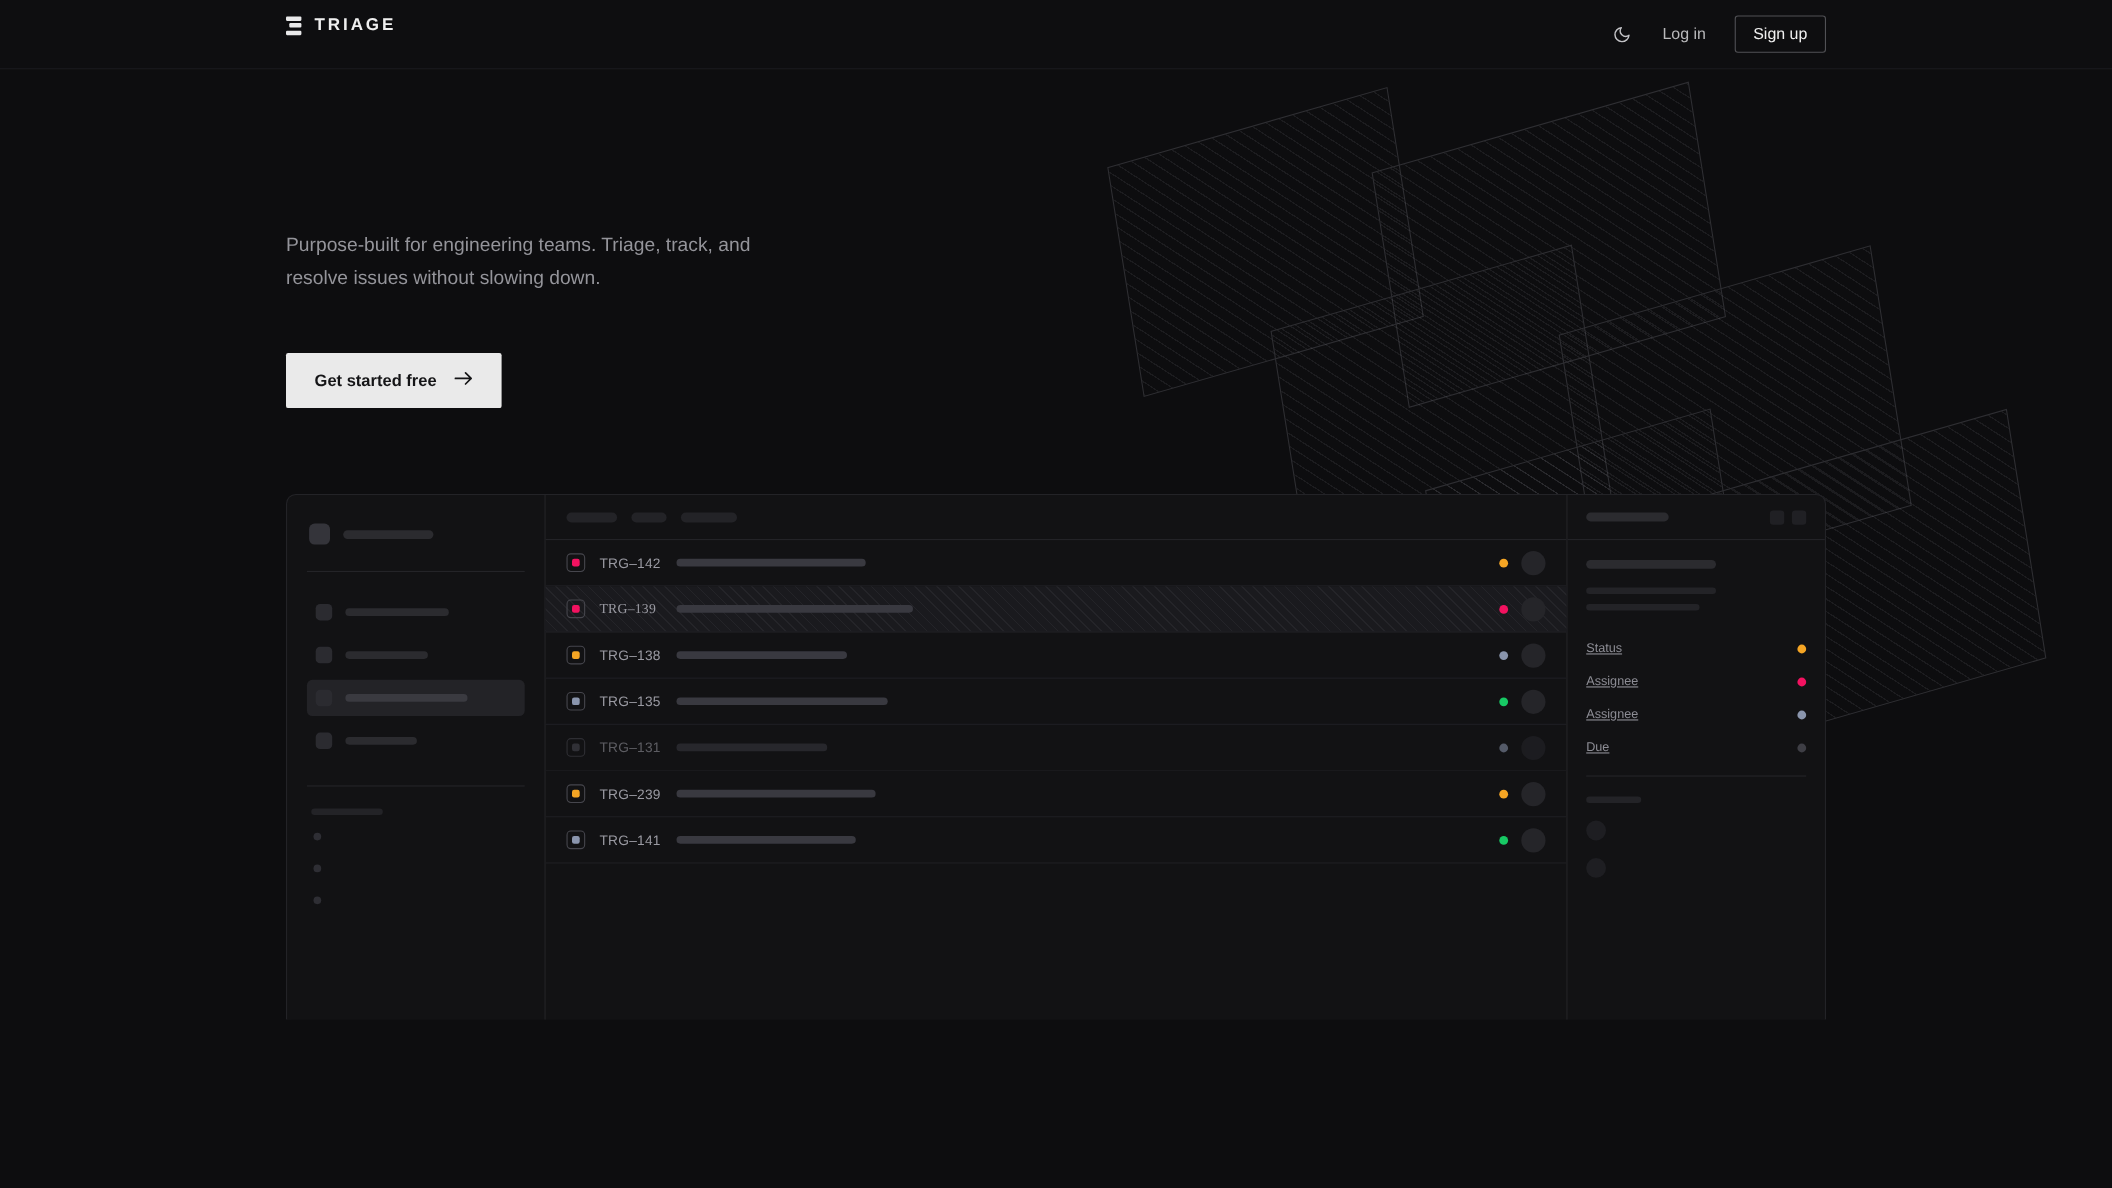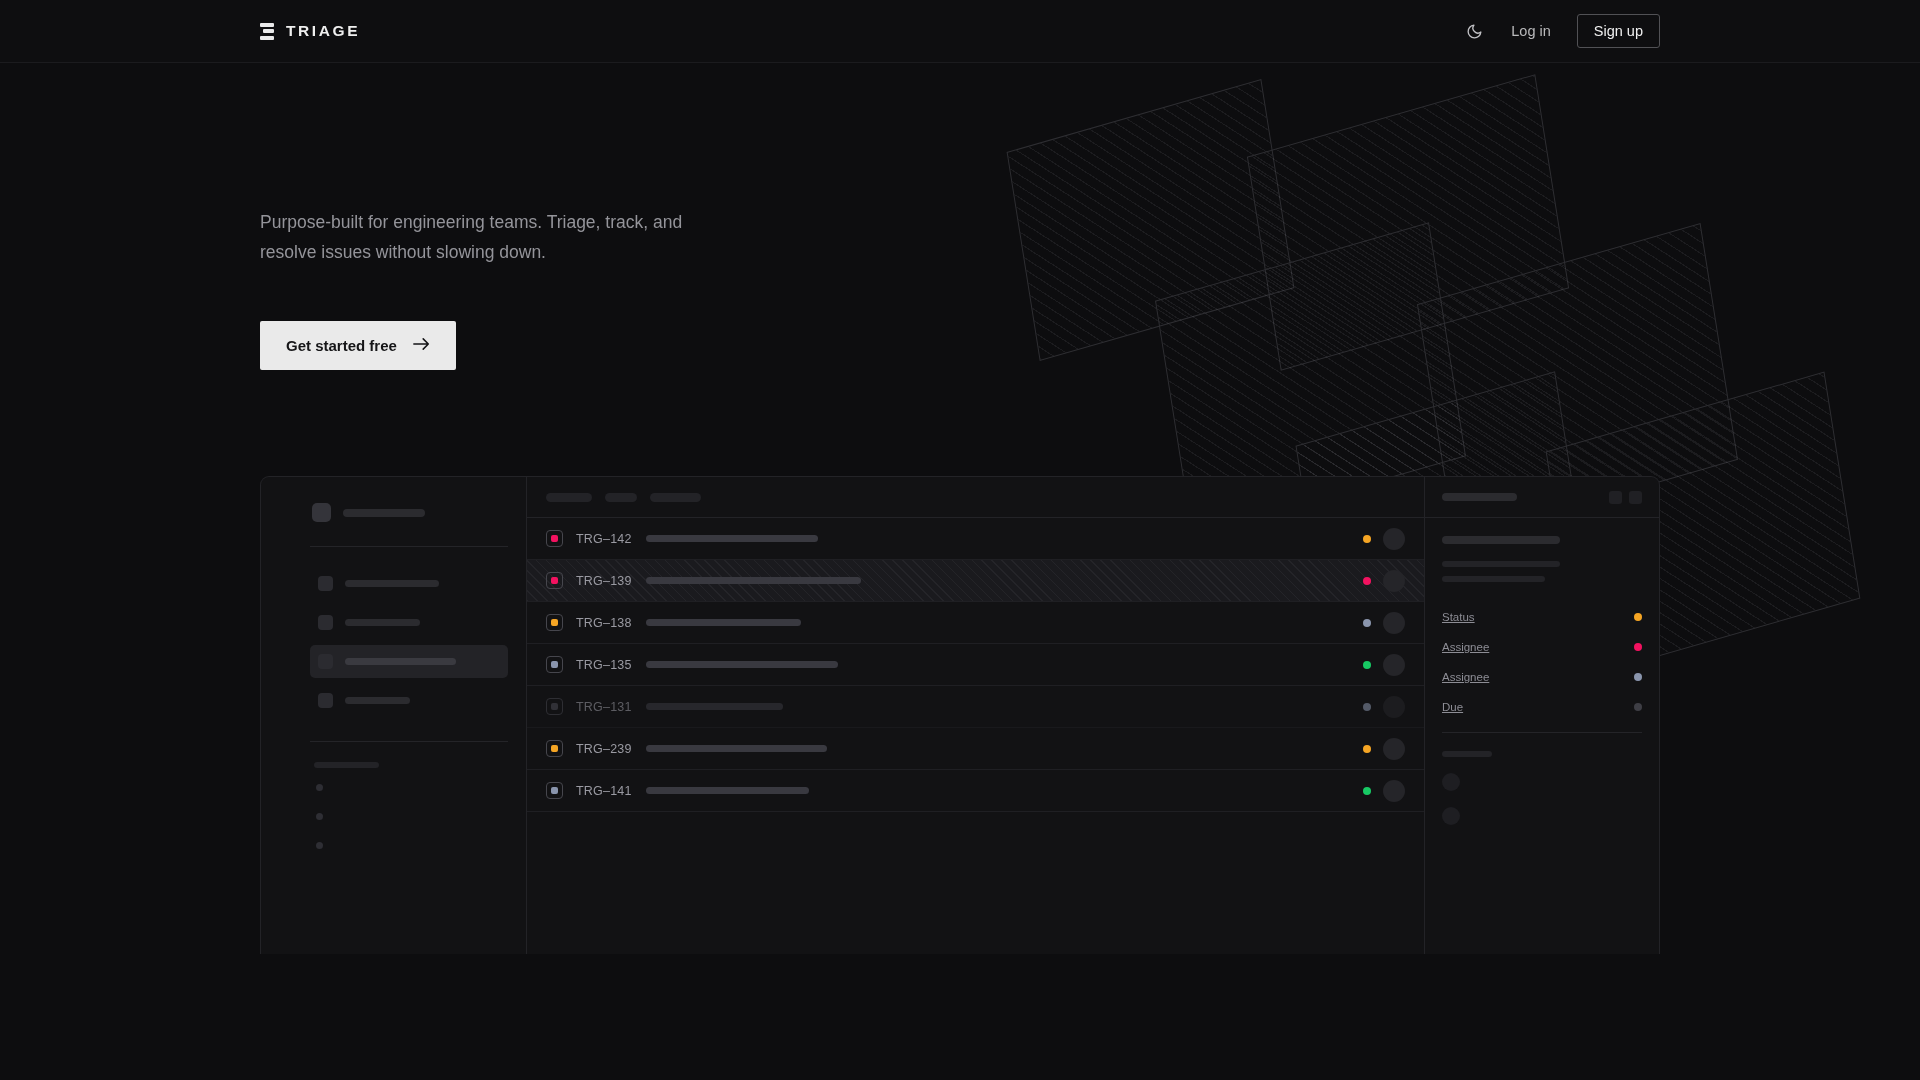--- a/index.html
+++ b/index.html
@@ -14,21 +14,21 @@
   
   .navbar{
     position:relative; z-index:40;
     height:63px; width:100%;
     background:#0e0e10;
     display:flex; align-items:center;
     border-bottom:1px solid #1b1b1e;
   }
   .nav-inner{
     width:1400px; margin:0 auto;
-    display:flex; align-items:center; justify-content:space-between;
+    display:flex; align-items:flex-start; justify-content:space-between;
   }
   .brand{ display:flex; align-items:center; gap:12px; }
   .logo-mark{ width:14px; height:17px; display:flex; flex-direction:column; justify-content:space-between; }
   .logo-mark i{ display:block; height:4px; background:#e9e9ea; border-radius:1px; }
   .logo-mark i:nth-child(1){ width:14px; }
   .logo-mark i:nth-child(2){ width:11px; margin-left:3px; }
   .logo-mark i:nth-child(3){ width:14px; }
   .brand-name{ font-size:15.5px; font-weight:700; letter-spacing:2.6px; color:#efefef; }
 
   .nav-right{ display:flex; align-items:center; gap:26px; }
@@ -58,29 +58,28 @@
   .subhead{ margin-top:48px; font-size:17.5px; line-height:1.72; color:#94949a; white-space:pre-line; }
   .cta{
     margin-top:54px; display:inline-flex; align-items:center; gap:16px;
     background:#eaeaea; color:#151517; font-size:15px; font-weight:700;
     padding:16px 26px; border:none; border-radius:2px; cursor:pointer; font-family:inherit;
   }
 
   
   .mock{
     position:relative; z-index:5;
-    width:1400px; margin:106px auto 0;
+    width:1400px; margin:78px auto 0;
     height:478px;
     display:flex;
     background:#121214;
     border:1px solid #232327;
     border-top-left-radius:9px; border-top-right-radius:9px;
     border-bottom:none;
     overflow:hidden;
-    padding-left:31px;
   }
   .sk{ background:#2b2b2f; border-radius:4px; display:block; }
   .sk-d{ background:#232327; border-radius:4px; display:block; }
   .sk-l{ background:#3a3a40; border-radius:4px; display:block; }
 
   
   .mk-side{ width:235px; border-right:1px solid #232327; padding:22px 18px 0; flex:none; }
   .side-top{ display:flex; align-items:center; gap:12px; padding:4px 2px 0; }
   .side-logo{ width:19px; height:19px; border-radius:5px; background:#34343a; flex:none; }
   .side-div{ height:1px; background:#242428; margin:24px 0 20px; }
@@ -94,20 +93,21 @@
   
   .mk-list{ flex:1; display:flex; flex-direction:column; min-width:0; }
   .list-bar{ height:41px; display:flex; align-items:center; gap:13px; padding:0 19px; border-bottom:1px solid #232327; }
   .row{
     position:relative; height:42px; display:flex; align-items:center;
     padding:0 19px; border-bottom:1px solid #1f1f23; gap:0;
   }
   .row.sel{
     background-color:#1a1a1e;
     background-image:repeating-linear-gradient(45deg, rgba(160,160,170,.075) 0 1px, transparent 1px 7px);
+    font-family:Liberation Serif, serif;
   }
   .row.dim{ opacity:.55; }
   .row-badge{
     width:17px; height:17px; border-radius:4px; border:1px solid #46464d;
     display:flex; align-items:center; justify-content:center; flex:none;
   }
   .row-badge i{ width:7px; height:7px; border-radius:2px; display:block; }
   .row-key{ font-size:12.5px; color:#9a9aa2; margin-left:13px; width:56px; flex:none; letter-spacing:.2px; }
   .row-title{ height:7px; background:#393940; border-radius:4px; margin-left:14px; }
   .row-right{ margin-left:auto; display:flex; align-items:center; gap:12px; }

